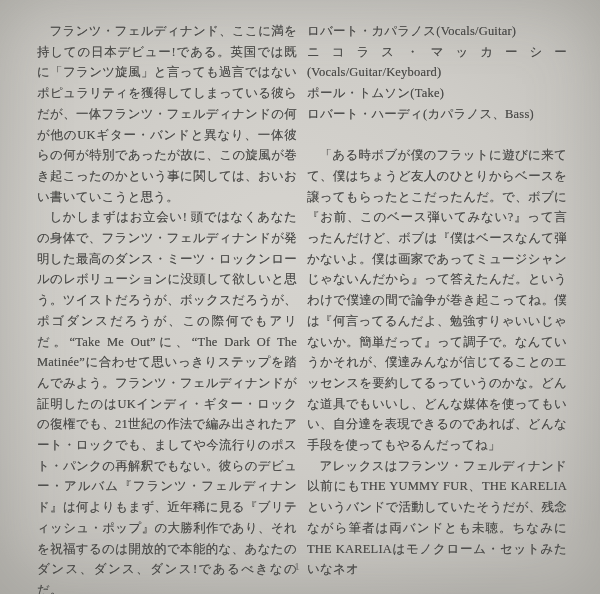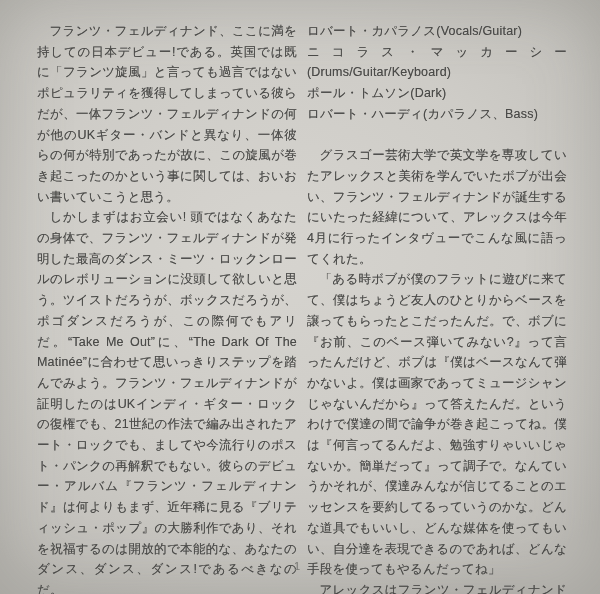--- a/index.html
+++ b/index.html
@@ -8,21 +8,21 @@
     background: #b8b6b1;
   }
   .page {
     position: relative;
     width: 600px;
     height: 594px;
     overflow: hidden;
     background: radial-gradient(ellipse 75% 65% at 46% 42%,
                 #d6d4cf 0%, #ceccc7 55%, #c6c4bf 80%, #bcbab5 100%);
     box-shadow: inset 0 0 70px rgba(110,108,102,0.30);
-    font-family: Liberation Sans, sans-serif;
+    font-family: Liberation Serif, serif;
   }
   .column {
     position: absolute;
     top: 21px;
     width: 260px;
     color: #4a4a48;
     font-size: 12.5px;
     line-height: 20.7px;
     text-align: justify;
     text-justify: inter-ideograph;
@@ -59,24 +59,23 @@
 
   <div class="column column-left">
     <p class="para">フランツ・フェルディナンド、ここに満を持しての日本デビュー!である。英国では既に「フランツ旋風」と言っても過言ではないポピュラリティを獲得してしまっている彼らだが、一体フランツ・フェルディナンドの何が他のUKギター・バンドと異なり、一体彼らの何が特別であったが故に、この旋風が巻き起こったのかという事に関しては、おいおい書いていこうと思う。</p>
     <p class="para">しかしまずはお立会い! 頭ではなくあなたの身体で、フランツ・フェルディナンドが発明した最高のダンス・ミーツ・ロックンロールのレボリューションに没頭して欲しいと思う。ツイストだろうが、ボックスだろうが、ポゴダンスだろうが、この際何でもアリだ。“Take Me Out”に、“The Dark Of The Matinée”に合わせて思いっきりステップを踏んでみよう。フランツ・フェルディナンドが証明したのはUKインディ・ギター・ロックの復権でも、21世紀の作法で編み出されたアート・ロックでも、ましてや今流行りのポスト・パンクの再解釈でもない。彼らのデビュー・アルバム『フランツ・フェルディナンド』は何よりもまず、近年稀に見る『ブリティッシュ・ポップ』の大勝利作であり、それを祝福するのは開放的で本能的な、あなたのダンス、ダンス、ダンス!であるべきなのだ。</p>
 
   </div>
 
   <div class="column column-right">
     <div class="member-list">
       <div class="member-line">ロバート・カパラノス(Vocals/Guitar)</div>
-      <div class="member-line">ニコラス・マッカーシー(Drums/Guitar/Keyboard)</div>
-      <div class="member-line">ポール・トムソン(Dark)</div>
+      <div class="member-line">ニコラス・マッカーシー(Vocals/Guitar/Keyboard)</div>
+      <div class="member-line">ポール・トムソン(Take)</div>
       <div class="member-line">ロバート・ハーディ(カパラノス、Bass)</div>
     </div>
-    <p class="para">グラスゴー芸術大学で英文学を専攻していたアレックスと美術を学んでいたボブが出会い、フランツ・フェルディナンドが誕生するにいたった経緯について、アレックスは今年4月に行ったインタヴューでこんな風に語ってくれた。</p>
     <p class="para">「ある時ボブが僕のフラットに遊びに来てて、僕はちょうど友人のひとりからベースを譲ってもらったとこだったんだ。で、ボブに『お前、このベース弾いてみない?』って言ったんだけど、ボブは『僕はベースなんて弾かないよ。僕は画家であってミュージシャンじゃないんだから』って答えたんだ。というわけで僕達の間で論争が巻き起こってね。僕は『何言ってるんだよ、勉強すりゃいいじゃないか。簡単だって』って調子で。なんていうかそれが、僕達みんなが信じてることのエッセンスを要約してるっていうのかな。どんな道具でもいいし、どんな媒体を使ってもいい、自分達を表現できるのであれば、どんな手段を使ってもやるんだってね」</p>
     <p class="para">アレックスはフランツ・フェルディナンド以前にもTHE YUMMY FUR、THE KARELIAというバンドで活動していたそうだが、残念ながら筆者は両バンドとも未聴。ちなみにTHE KARELIAはモノクローム・セットみたいなネオ</p>
   </div>
 
   <div class="page-number">1</div>
 
 </div>
 
 </body></html>

